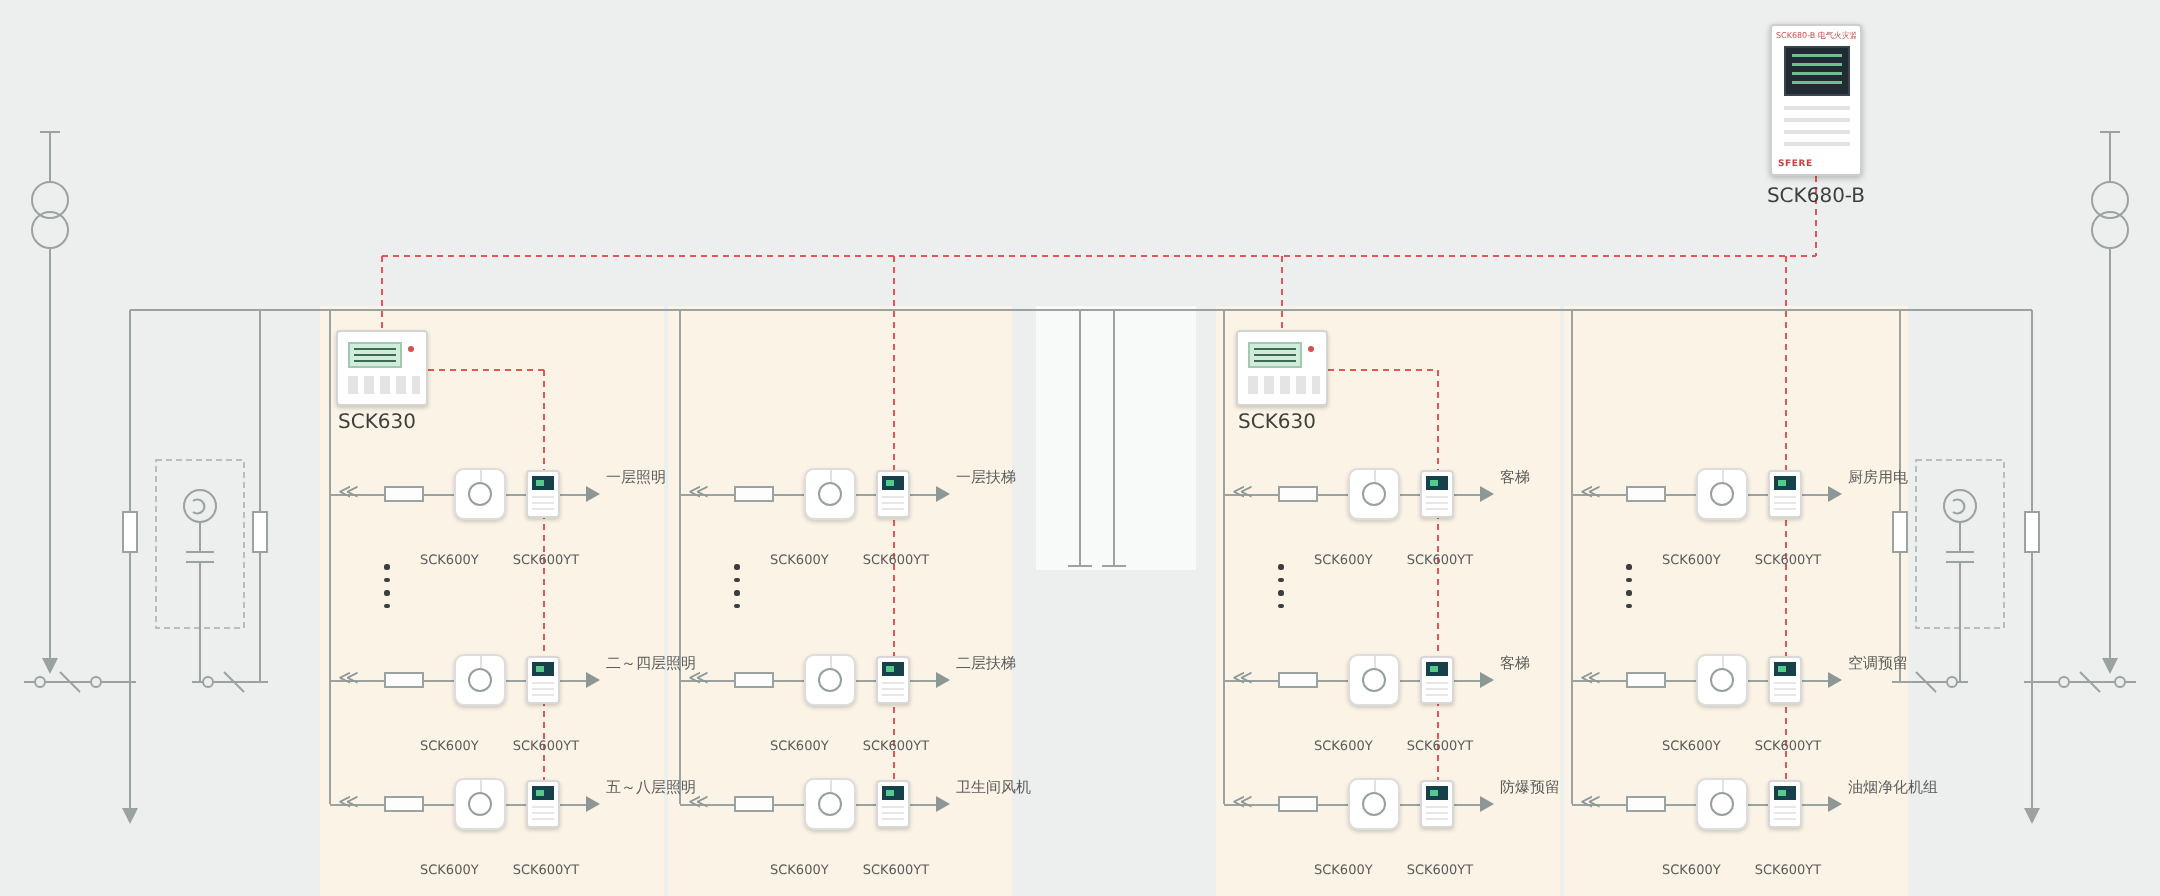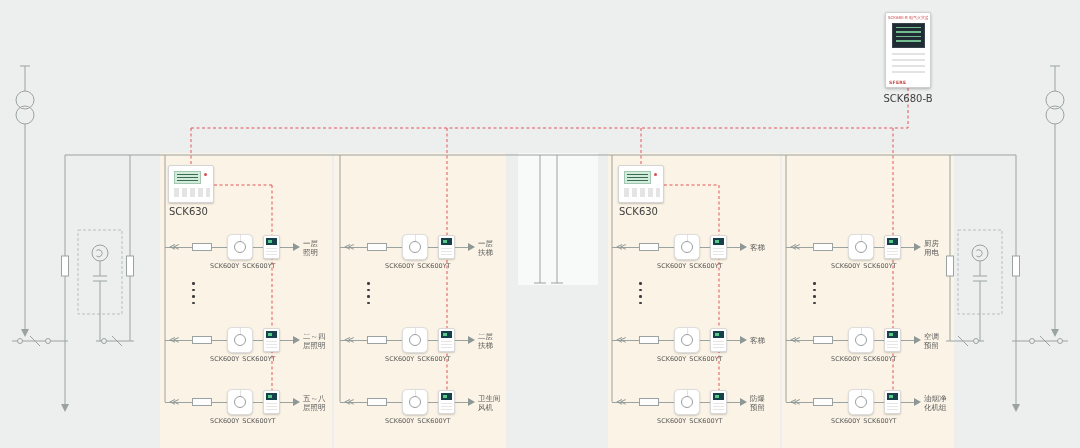--- a/index.html
+++ b/index.html
@@ -15,22 +15,22 @@
   .branch .chev{position:absolute;left:4px;top:7px;font-size:10px;line-height:12px;color:#8d9796}
   .branch .fuse{position:absolute;left:27px;top:9px;width:20px;height:8px;background:#fdfdfd;border:1px solid #9aa3a2}
   .branch .ct{position:absolute;left:62px;top:0;width:26px;height:26px;background:#fff;border:1px solid #ddd;border-radius:5px;box-shadow:0 1px 2px rgba(0,0,0,.18)}
   .branch .ct::before{content:"";position:absolute;left:11.5px;top:0;width:1px;height:6px;background:#e2e2e2}
   .branch .ct .hole{position:absolute;left:6px;top:6px;width:12px;height:12px;border:1.5px solid #98a09f;border-radius:50%}
   .branch .yt{position:absolute;left:98px;top:1px;width:17px;height:24px;background:#fff;border:1px solid #d8d8d8;border-radius:2px;box-shadow:0 1px 2px rgba(0,0,0,.18)}
   .branch .yt .scr{position:absolute;left:2px;right:2px;top:2px;height:7px;background:#15424a}
   .branch .yt .scr::after{content:"";position:absolute;left:1.5px;top:2px;width:4px;height:2.5px;background:#57c98b}
   .branch .yt .slots{position:absolute;left:2px;right:2px;top:12px;height:9px;background:repeating-linear-gradient(180deg,#e6e6e6 0 1px,transparent 1px 3px)}
   .branch .arr{position:absolute;left:128px;top:9px;width:0;height:0;border-left:7px solid #8d9796;border-top:4.5px solid transparent;border-bottom:4.5px solid transparent}
-  .branch .slabels{position:absolute;left:45px;top:28px;display:flex;gap:3px;font-size:6.5px;color:#5a5a5a;white-space:nowrap}
-  .branch .blabel{position:absolute;left:138px;top:0;height:27px;display:flex;flex-direction:column;justify-content:center;font-size:7.5px;line-height:9px;color:#5c5c5c;white-space:nowrap}
+  .branch .slabels{position:absolute;left:45px;top:42px;display:flex;gap:17px;font-size:6.5px;color:#5a5a5a;white-space:nowrap}
+  .branch .blabel{position:absolute;left:138px;top:0;height:27px;display:flex;flex-direction:row;justify-content:center;font-size:7.5px;line-height:9px;color:#5c5c5c;white-space:nowrap}
 
   .dots{position:absolute;display:flex;flex-direction:column;gap:4px}
   .dots i{width:2.5px;height:2.5px;border-radius:50%;background:#3e3e3e}
 
   .ctrl{position:absolute;width:46px;height:38px;background:#fff;border:1px solid #d4d4d4;border-radius:2px;box-shadow:0 1px 2px rgba(0,0,0,.2)}
   .ctrl .c-scr{position:absolute;left:5px;top:5px;width:27px;height:13px;background:#d2ecdc;border:1px solid #a3c8b2}
   .ctrl .c-scr::after{content:"";position:absolute;left:2px;top:2px;right:2px;height:7px;background:repeating-linear-gradient(180deg,#3c6b52 0 1px,transparent 1px 3px)}
   .ctrl .c-led{position:absolute;right:6px;top:7px;width:3px;height:3px;border-radius:50%;background:#d65050}
   .ctrl .c-btns{position:absolute;left:5px;bottom:5px;width:36px;height:9px;background:repeating-linear-gradient(90deg,#e4e4e4 0 5px,transparent 5px 8px)}
   .ctrl-label{position:absolute;font-size:10px;color:#3e3e3e}

